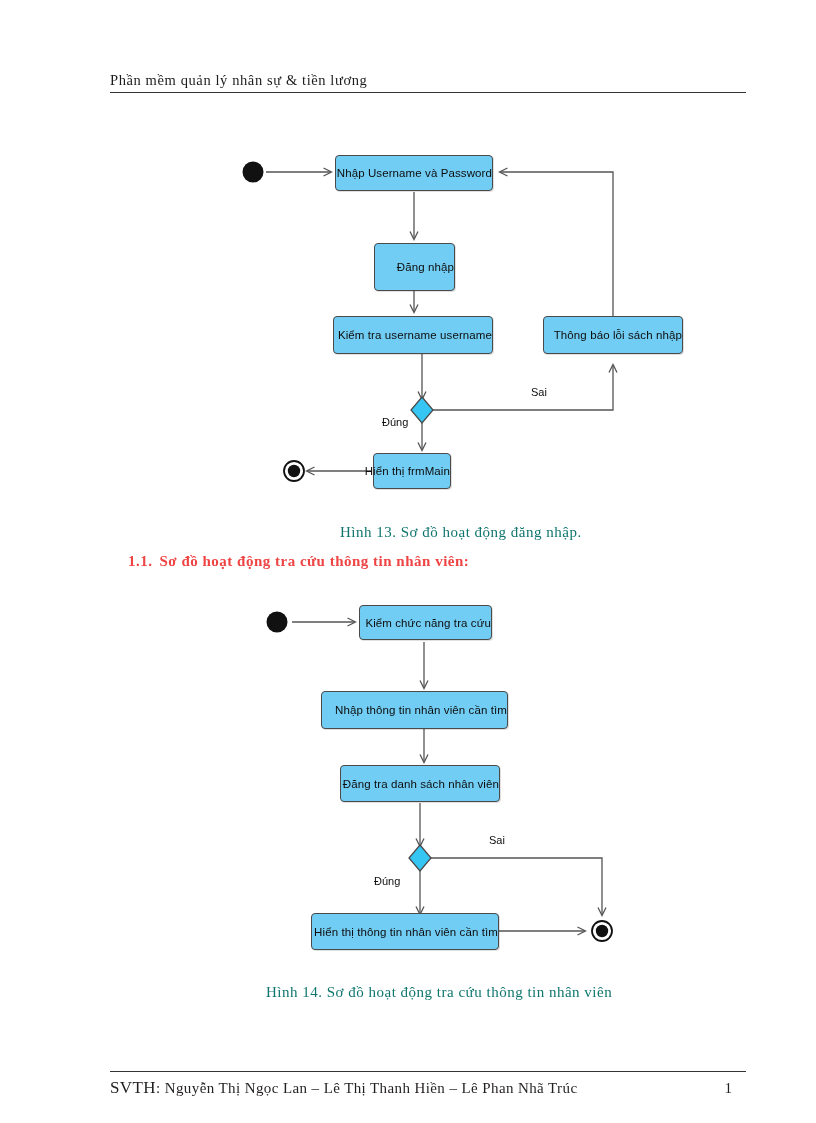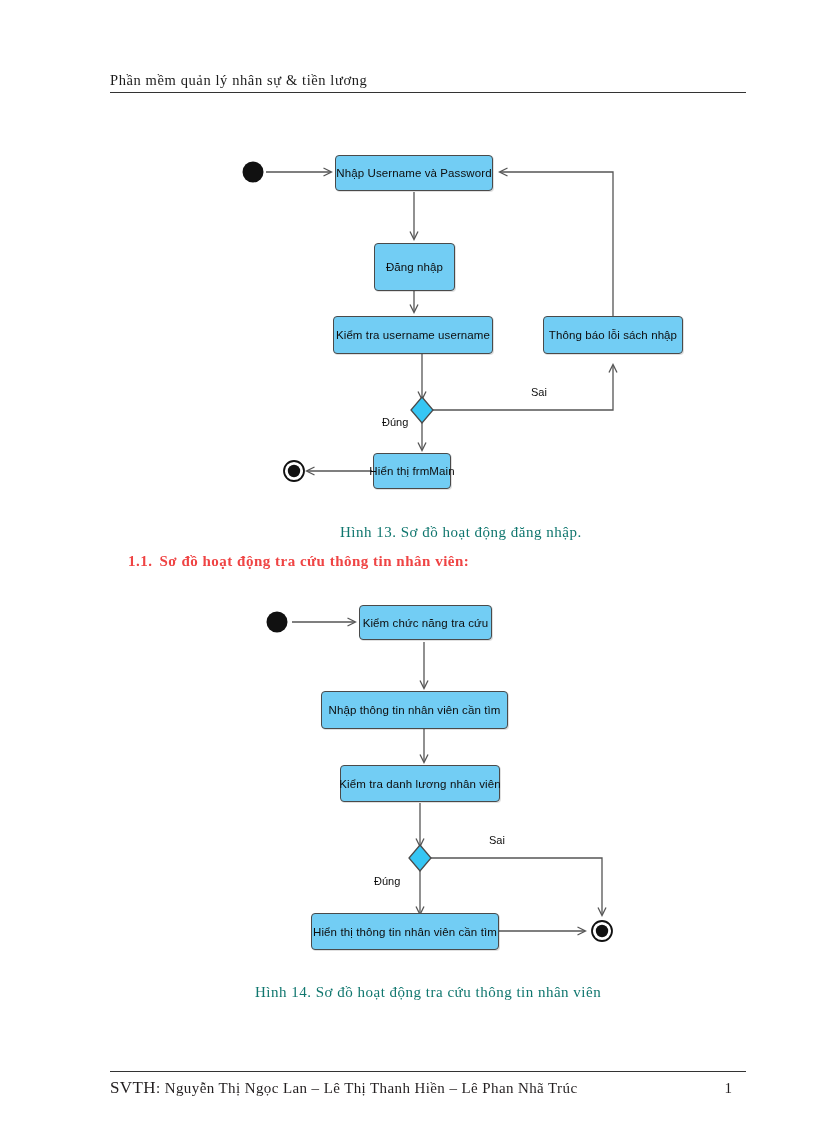--- a/index.html
+++ b/index.html
@@ -113,21 +113,21 @@
 
   
   .node {
     position: absolute;
     box-sizing: border-box;
     background: #72cdf4;
     border: 1.6px solid #4a4a4a;
     border-radius: 4px;
     display: flex;
     align-items: center;
-    justify-content: center;
+    justify-content: flex-end;
     font-family: "Liberation Sans", sans-serif;
     font-size: 11.5px;
     color: #0d0d0d;
     letter-spacing: 0.1px;
     white-space: nowrap;
     box-shadow: 1px 1px 0 rgba(0,0,0,0.12);
   }
 
   .edge-label {
     position: absolute;
@@ -233,31 +233,31 @@
 
   <div class="node" style="left:359px; top:581px; width:133px; height:35px;">
     <span>Kiểm chức năng tra cứu</span>
   </div>
 
   <div class="node" style="left:321px; top:667px; width:187px; height:38px;">
     <span>Nhập thông tin nhân viên cần tìm</span>
   </div>
 
   <div class="node" style="left:340px; top:741px; width:160px; height:37px;">
-    <span>Kiểm tra danh lương nhân viên</span>
+    <span>Đăng tra danh sách nhân viên</span>
   </div>
 
   <div class="node" style="left:311px; top:889px; width:188px; height:37px;">
     <span>Hiển thị thông tin nhân viên cần tìm</span>
   </div>
 
   <div class="edge-label" style="left:489px; top:810px;">Sai</div>
   <div class="edge-label" style="left:374px; top:851px;">Đúng</div>
 
-  <div class="caption" style="left:255px; top:960px;text-align:center;">Hình 14. Sơ đồ hoạt động tra cứu thông tin nhân viên</div>
+  <div class="caption" style="left:266px; top:960px;text-align:center;">Hình 14. Sơ đồ hoạt động tra cứu thông tin nhân viên</div>
 
   <div class="doc-footer">
     <div class="footer-rule"></div>
     <div class="footer-row">
       <div class="footer-svth"><span class="svth-label">SVTH</span><span>: </span><span>Nguyễn Thị Ngọc Lan – Lê Thị Thanh Hiền – Lê Phan Nhã Trúc</span></div>
       <div class="footer-page">1</div>
     </div>
   </div>
 
   <div class="bottom-dotted"></div>

